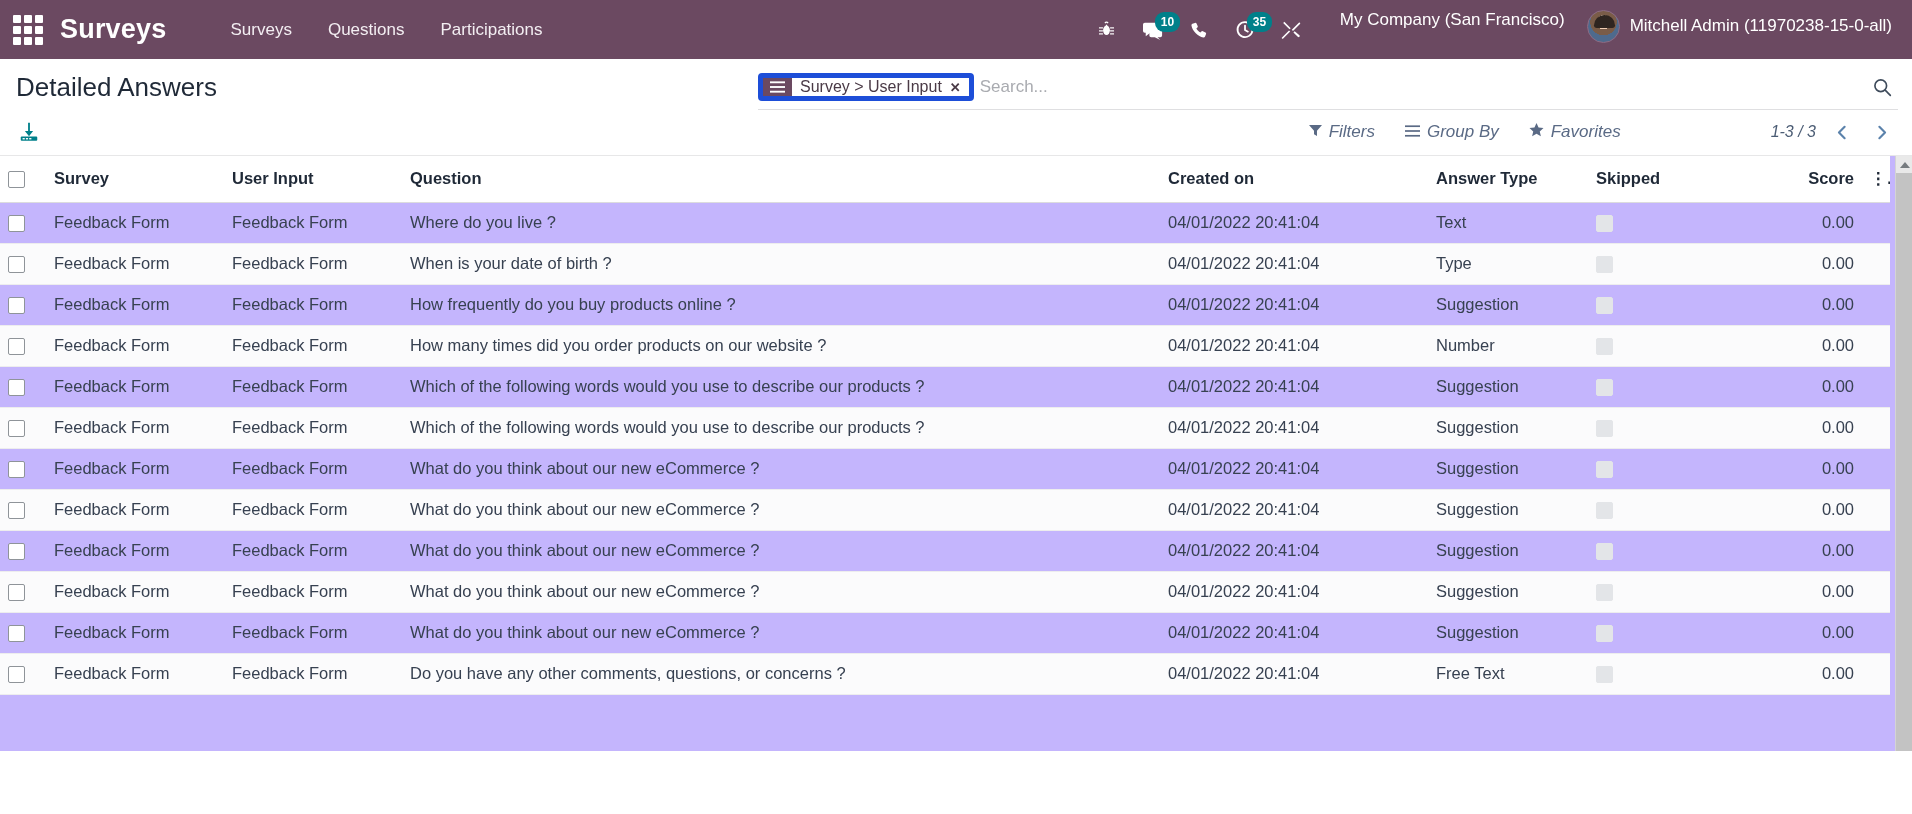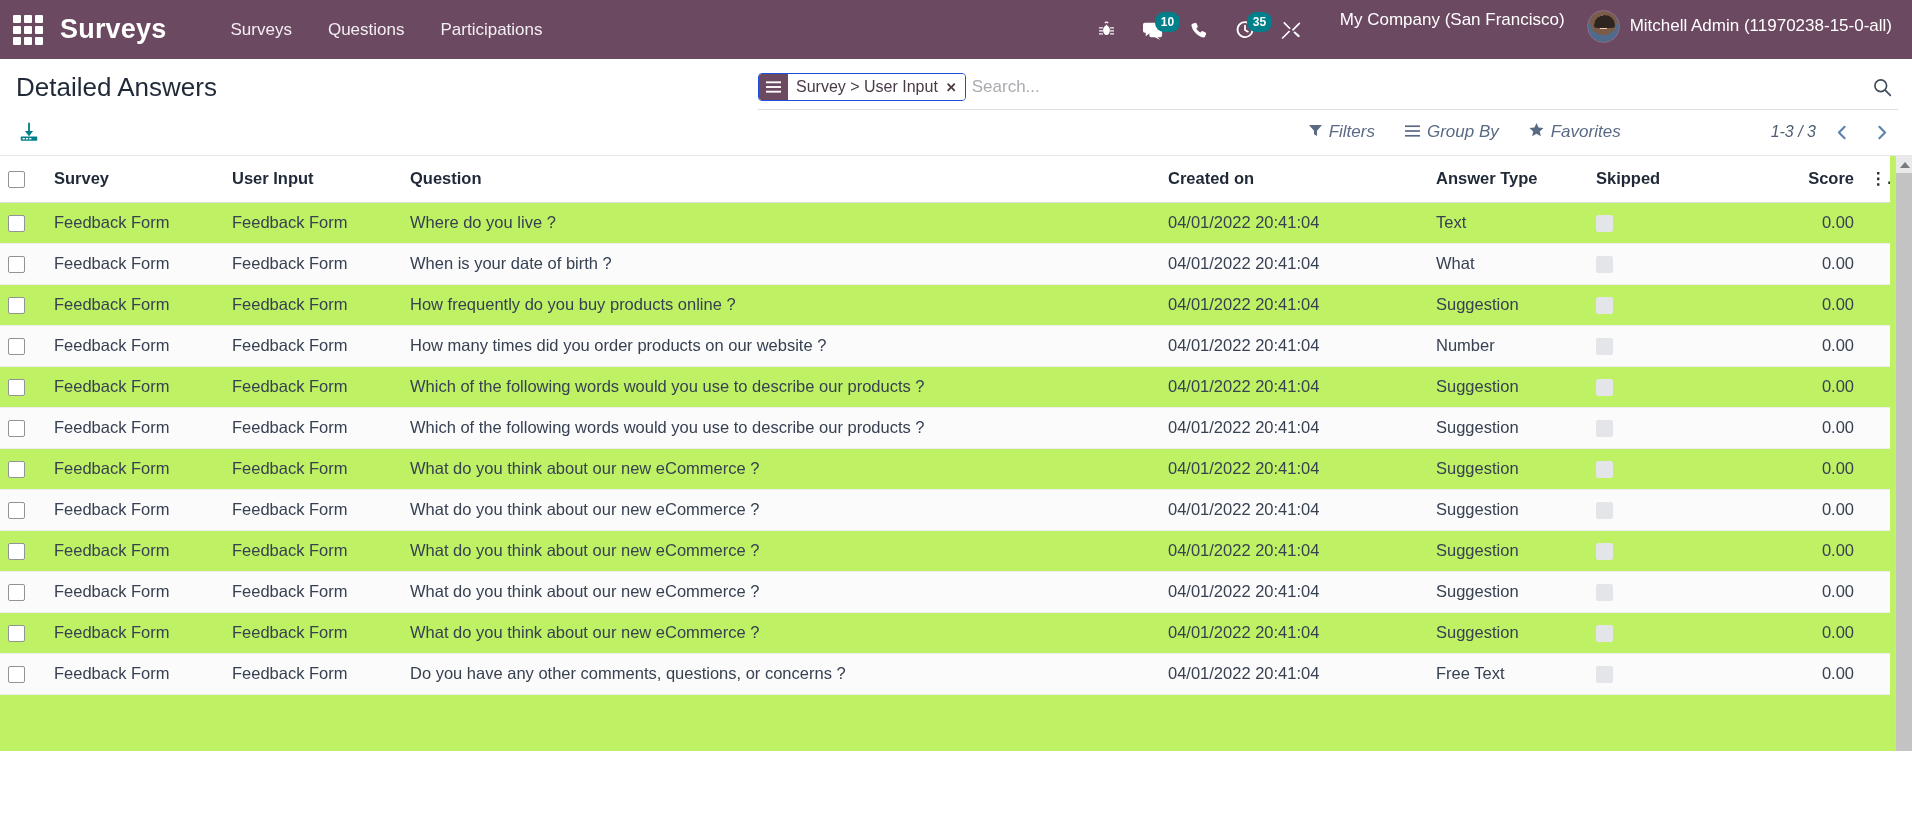--- a/index.html
+++ b/index.html
@@ -73,21 +73,21 @@
   
   .control-panel { background: #ffffff; border-bottom: 1px solid #e7e7e8; }
   .cp-row1 { display: flex; align-items: flex-start; padding: 14px 14px 0 14px; min-height: 52px; }
   .page-title { font-size: 26px; color: #1f2937; font-weight: 400; line-height: 1.1; padding-left: 2px; }
   .search-area { margin-left: auto; display: flex; flex-direction: column; align-items: flex-end; width: 1140px; }
   .searchview {
     display: flex; align-items: center; width: 100%;
     border-bottom: 1px solid #dfdfe1; padding-bottom: 8px;
   }
   .facet {
-    display: flex; align-items: stretch; border: 1px solid #1d4ed8; border-radius: 4px;
+    display: flex; align-items: stretch; border: 5px solid #1d4ed8; border-radius: 4px;
     overflow: hidden; height: 28px; margin-right: 6px; cursor: pointer;
   }
   .facet-icon {
     background: #6b4961; color: #fff; display: flex; align-items: center; justify-content: center;
     padding: 0 7px;
   }
   .facet-label {
     display: flex; align-items: center; gap: 8px; padding: 0 8px;
     font-size: 16px; color: #4a3a46; background: #fff; white-space: nowrap;
   }
@@ -104,21 +104,21 @@
   .cp-tools { margin-left: auto; display: flex; align-items: center; gap: 30px; }
   .cp-tool {
     display: flex; align-items: center; gap: 7px; font-size: 17px; color: #5a6a85; cursor: pointer;
     white-space: nowrap;
   }
   .pager { margin-left: 120px; display: flex; align-items: center; gap: 6px; }
   .pager-val { font-size: 16px; color: #4b5c74; white-space: nowrap; margin-right: 4px; }
   .pager-btn { padding: 2px 8px; cursor: pointer; color: #5b82ab; display: flex; align-items: center; }
 
   
-  .list-wrap { position: relative; height: 595px; overflow: hidden; background: #bef264; }
+  .list-wrap { position: relative; height: 595px; overflow: hidden; background: #c4b5fd; }
   table.olist { width: 1890px; border-collapse: collapse; table-layout: fixed; }
   table.olist th, table.olist td {
     font-size: 16.5px; color: #374151; text-align: left;
     padding: 0 8px; height: 41px; vertical-align: middle;
     white-space: nowrap; overflow: hidden; text-overflow: ellipsis;
   }
   table.olist thead th {
     font-weight: bold; color: #1f2937; font-size: 16.5px;
     border-bottom: 1px solid #dcdcde; height: 46px; background: #fff;
   }
@@ -374,21 +374,21 @@
           <td><span class="cbox-dis"></span></td>
           <td class="td-right">0.00</td>
           <td></td>
         </tr>
         <tr class="data-row">
           <td><span class="cbox"></span></td>
           <td>Feedback Form</td>
           <td>Feedback Form</td>
           <td>When is your date of birth ?</td>
           <td>04/01/2022 20:41:04</td>
-          <td>What</td>
+          <td>Type</td>
           <td><span class="cbox-dis"></span></td>
           <td class="td-right">0.00</td>
           <td></td>
         </tr>
         <tr class="data-row">
           <td><span class="cbox"></span></td>
           <td>Feedback Form</td>
           <td>Feedback Form</td>
           <td>How frequently do you buy products online ?</td>
           <td>04/01/2022 20:41:04</td>

